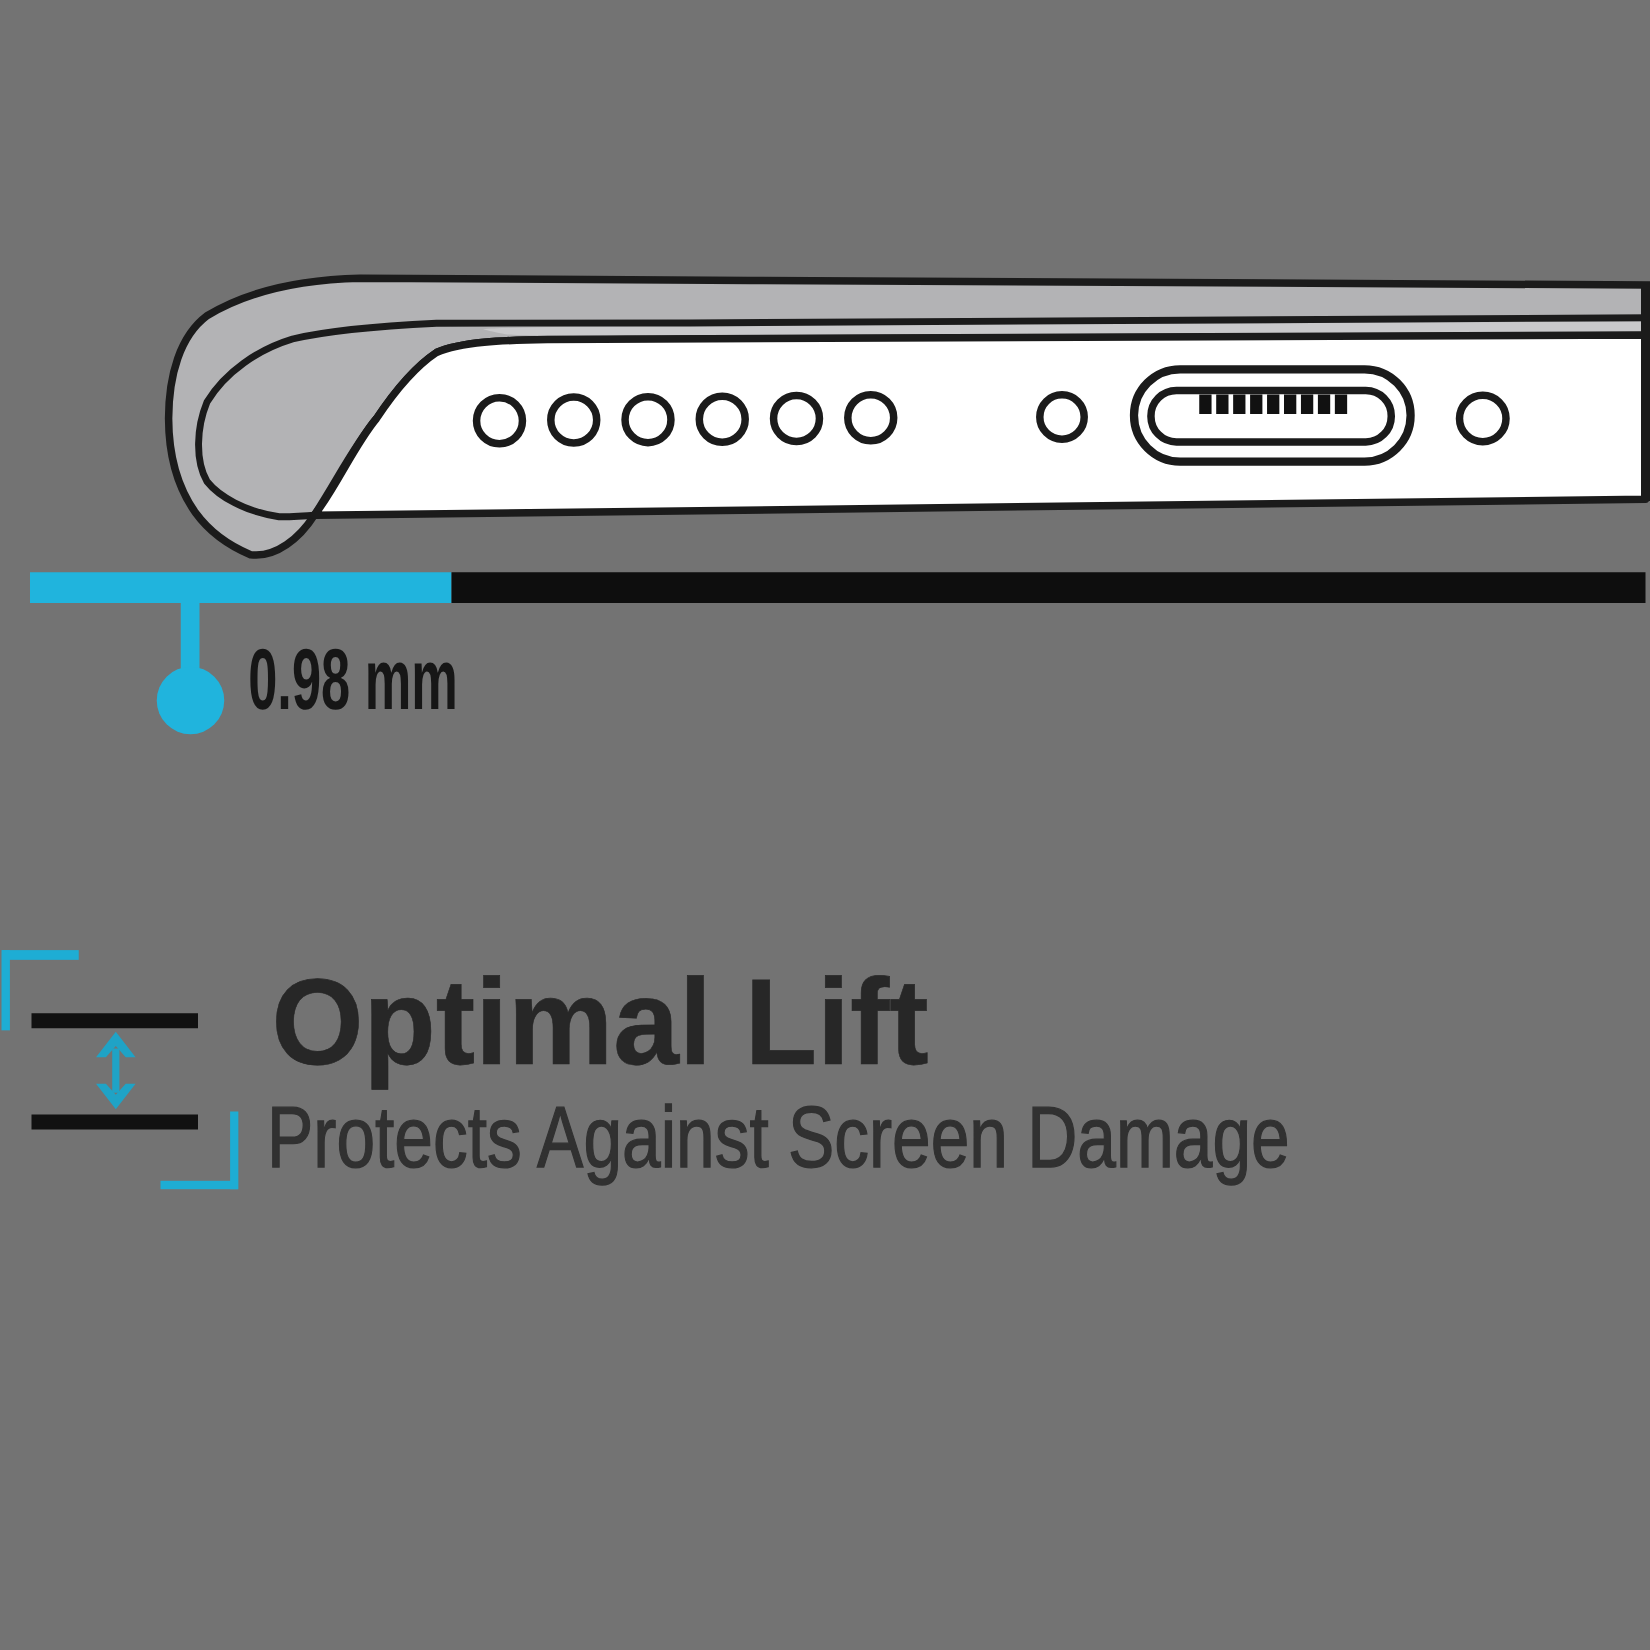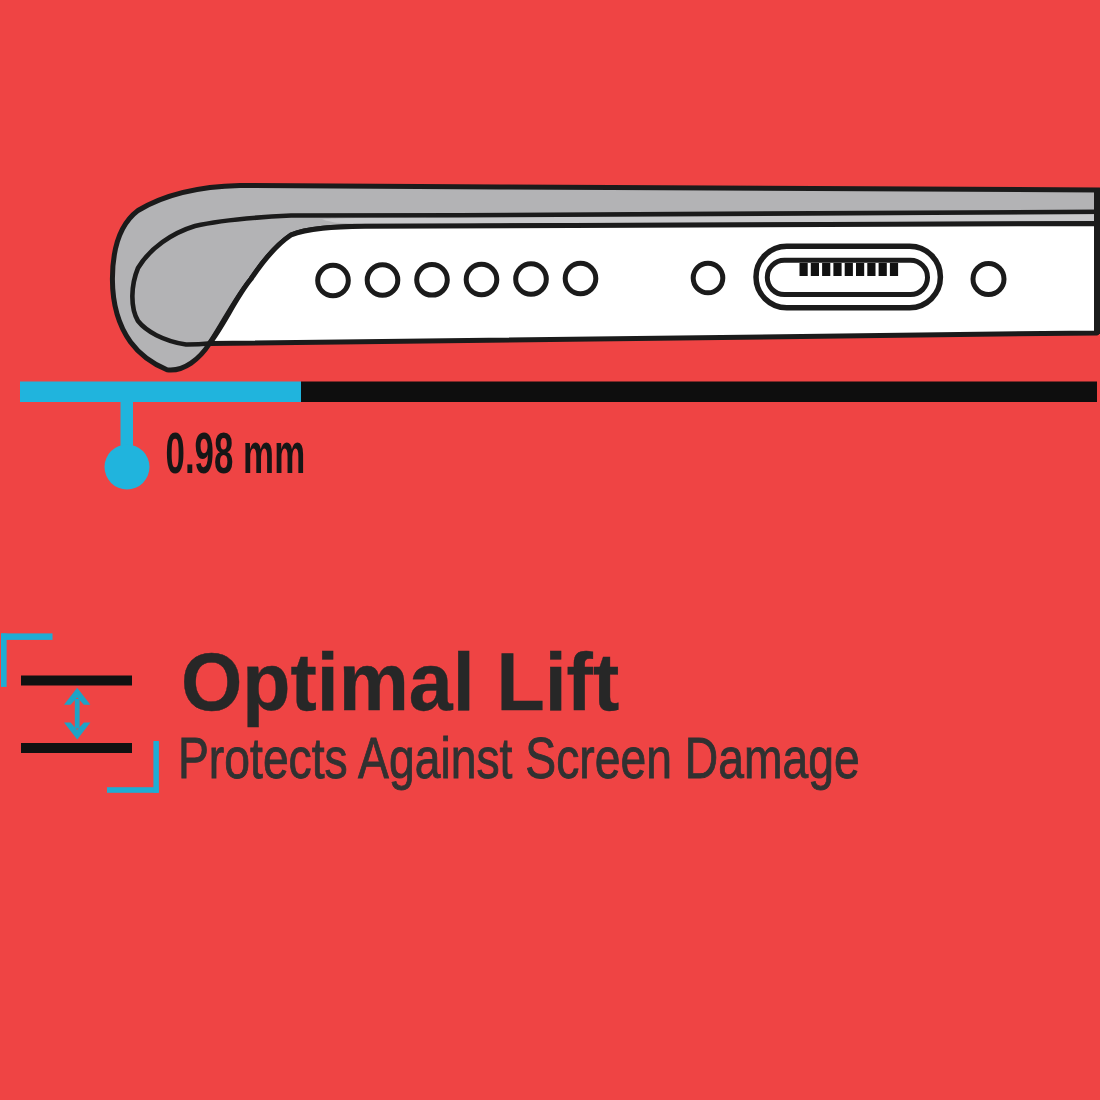--- a/index.html
+++ b/index.html
@@ -1,16 +1,16 @@
 <!DOCTYPE html>
 <html><head>
 <meta charset="utf-8">
 <style>
   html,body{margin:0;padding:0;background:#ffffff;}
-  .page{position:relative;width:1100px;height:1100px;background:#ef4444;overflow:hidden;
+  .page{position:relative;width:1100px;height:1100px;background:#737373;overflow:hidden;
         font-family:"Liberation Sans", sans-serif;}
   svg{position:absolute;left:0;top:0;}
 </style>
 </head>
 <body>
 <div class="page">
 <svg width="1100" height="1100" viewBox="0 0 1100 1100">
 
   <path d="M 1100,190
            L 500,187

